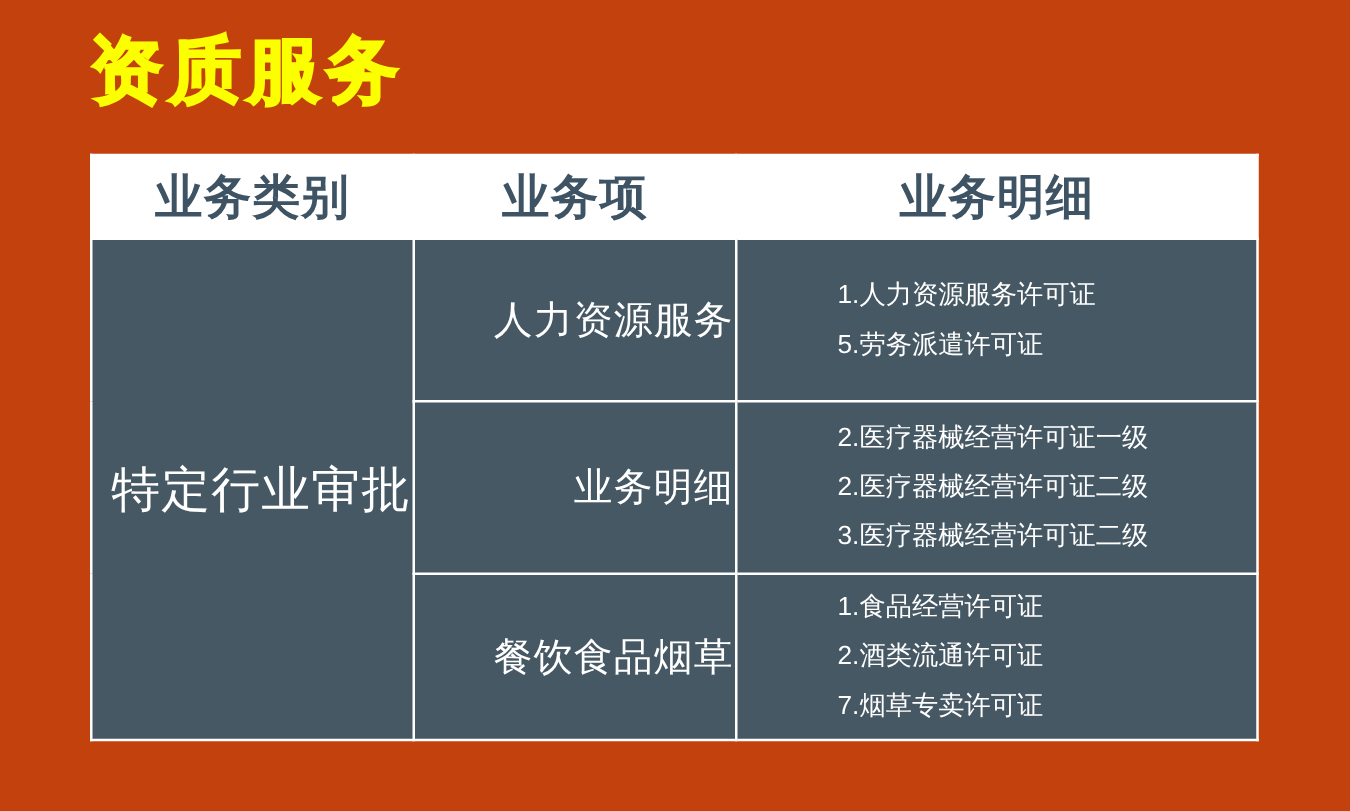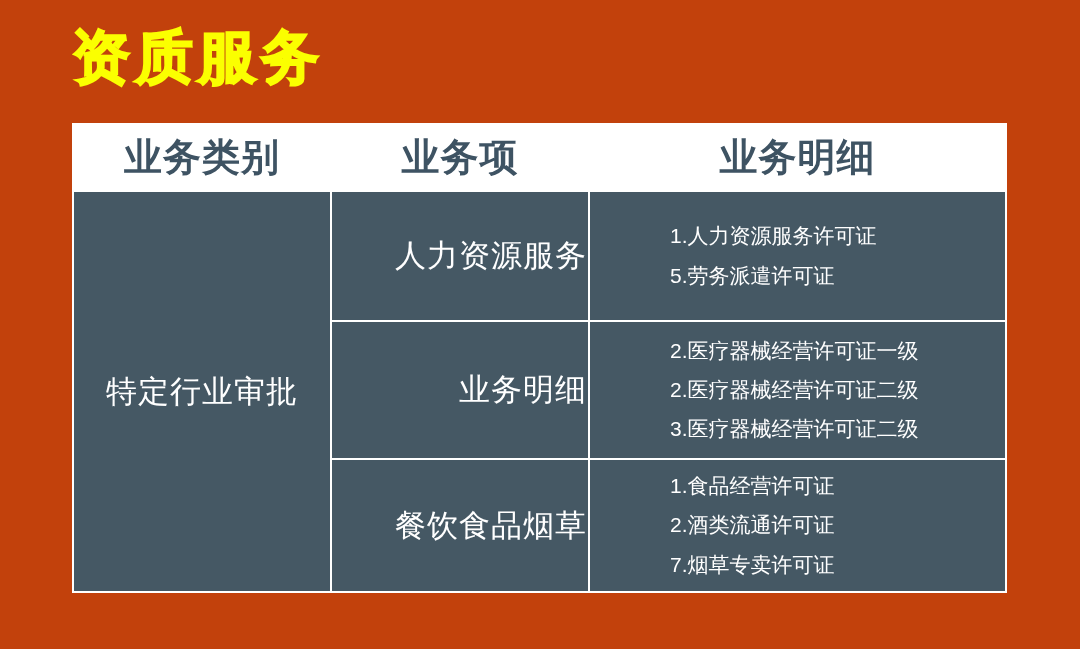--- a/index.html
+++ b/index.html
@@ -51,22 +51,22 @@
     border: 2px solid #ffffff;
     letter-spacing: 1px;
   }
   .qual-table td {
     border: 2px solid #ffffff;
     color: #ffffff;
     vertical-align: middle;
     background: #455864;
   }
   td.category-cell {
-    text-align: center;
-    font-size: 31px;
+    text-align: right;
+    font-size: 39px;
     letter-spacing: 1px;
   }
   td.item-cell {
     text-align: right;
     font-size: 31px;
     letter-spacing: 1px;
   }
   td.details-cell {
     padding-left: 80px;
   }

